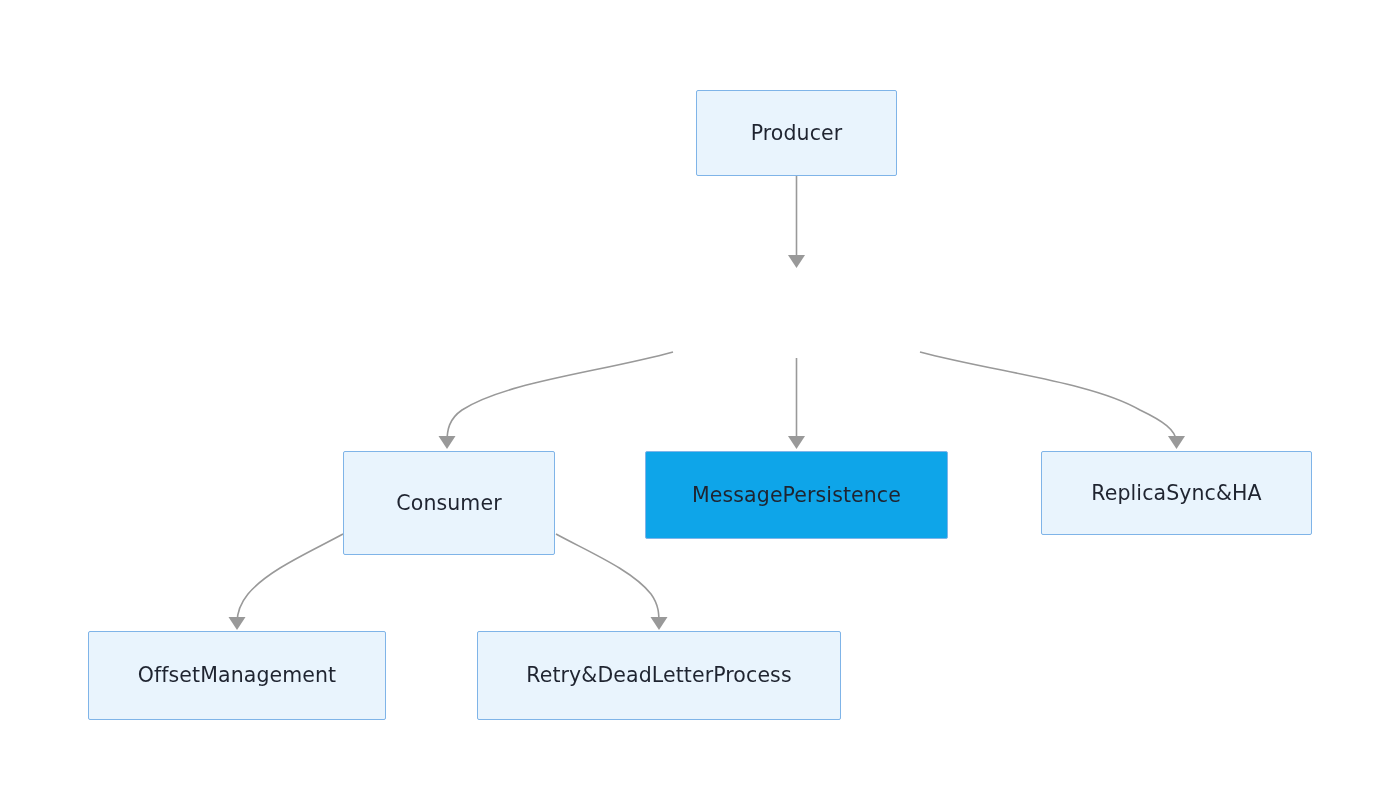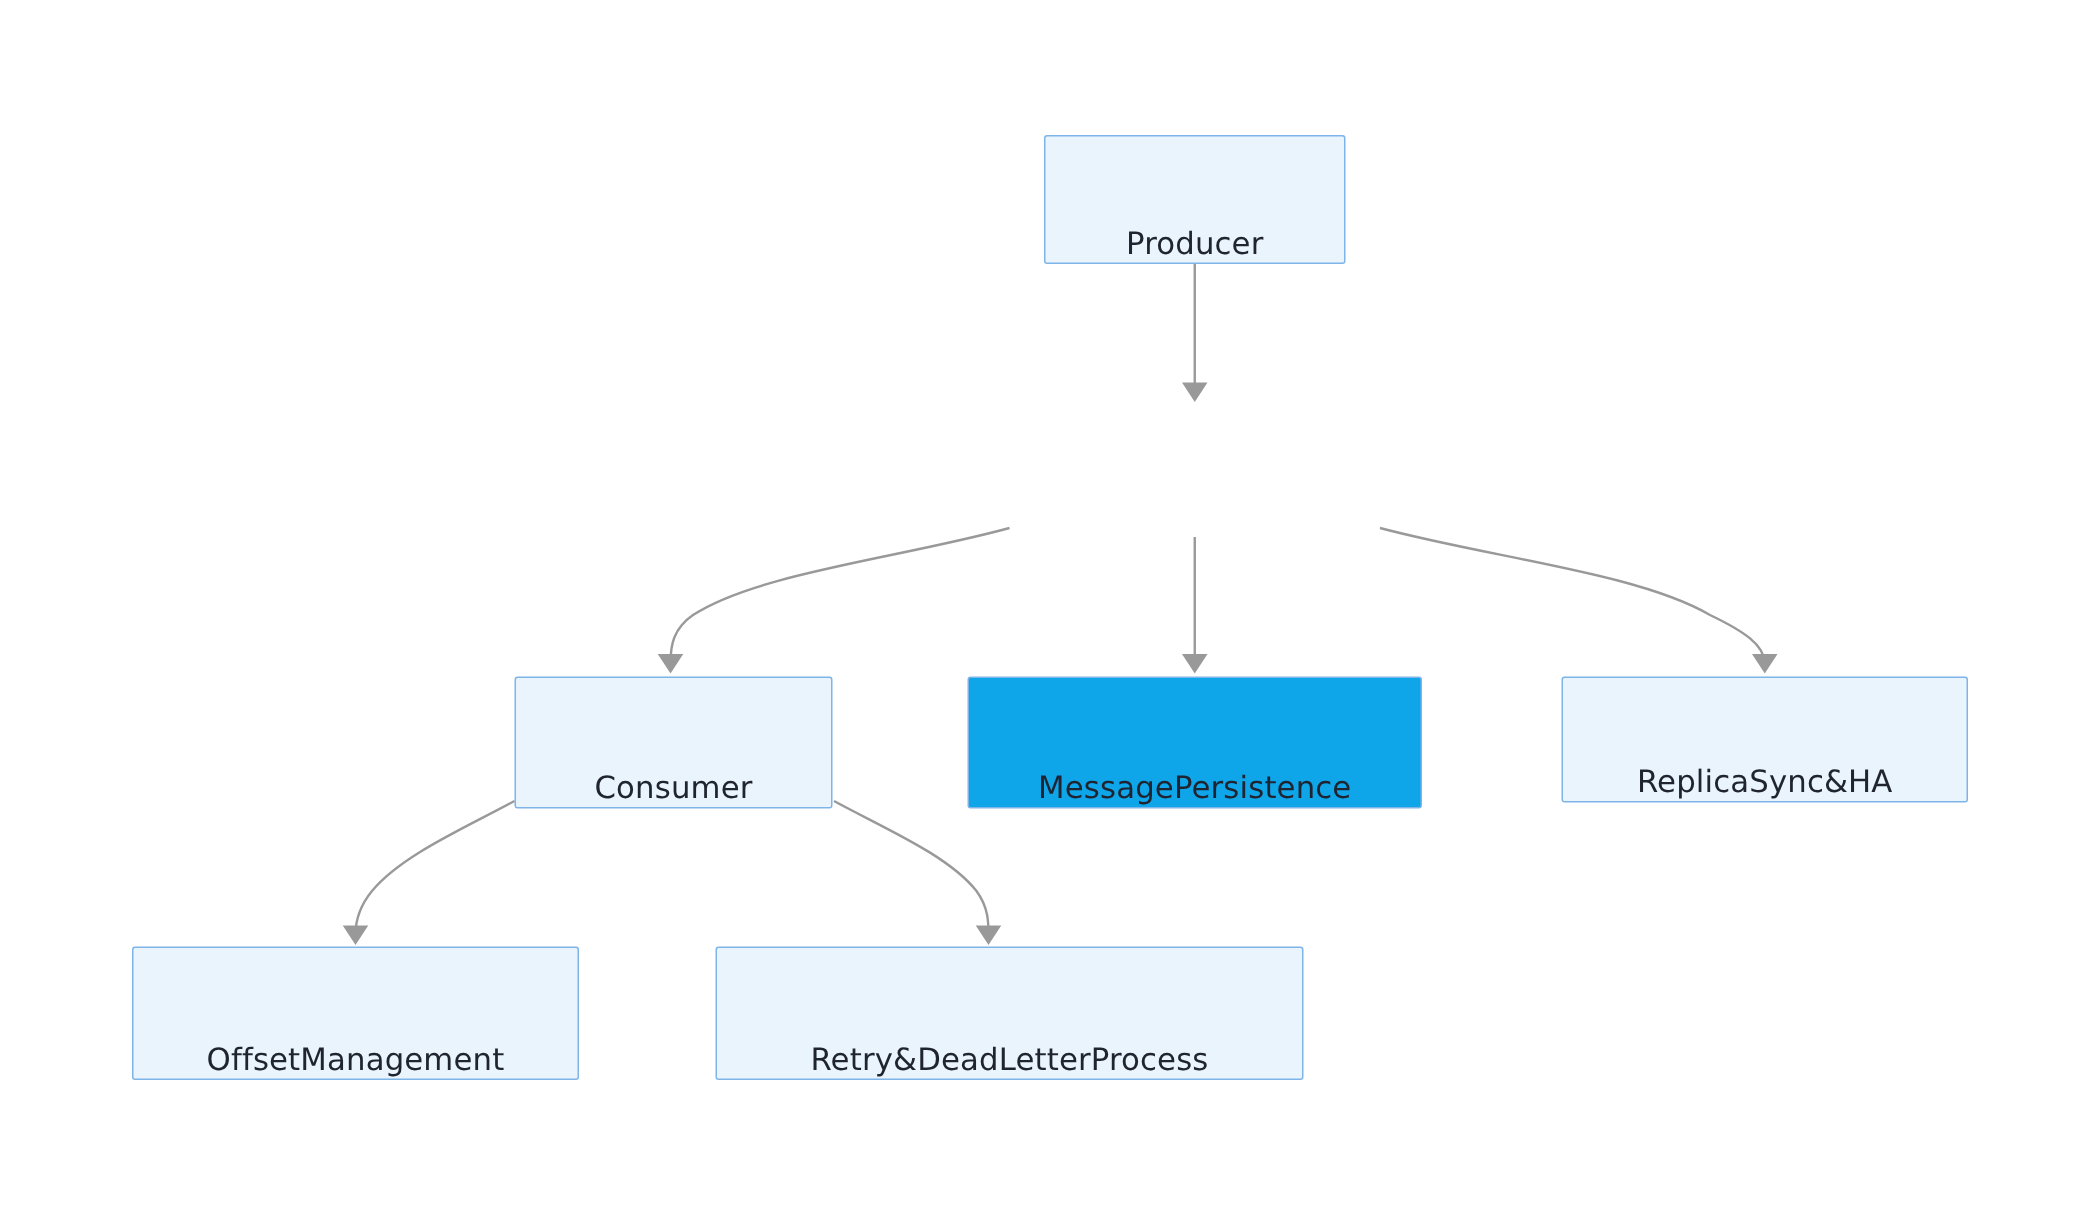--- a/index.html
+++ b/index.html
@@ -42,21 +42,21 @@
     width: 1400px;
     height: 809px;
   }
   .node {
     position: absolute;
     box-sizing: border-box;
     background: #e9f4fd;
     border: 1.4px solid #7fb4e8;
     border-radius: 2px;
     display: flex;
-    align-items: flex-end;
+    align-items: center;
     justify-content: center;
     cursor: pointer;
   }
   .node-label {
     color: #1f2430;
     font-size: 20.5px;
     font-weight: 400;
     line-height: 1.2;
     letter-spacing: 0.1px;
     text-align: center;
@@ -93,30 +93,30 @@
       <g>
         <path class="edge-path" d="M 556 534 C 589 552, 632 570, 651 594 C 659 605, 659 615, 659 623" stroke="#999999"></path>
         <polygon points="650.5,617 667.5,617 659,630" class="arrow-head" fill="#999999"></polygon>
       </g>
     </svg>
 
   <div id="node-layer">
       <div class="node" style="left: 696px; top: 90px; width: 201px; height: 86px; background: rgb(233, 244, 253); border-color: rgb(127, 180, 232);">
         <span class="node-label" style="color: rgb(31, 36, 48);">Producer</span>
       </div>
-      <div class="node" style="left: 343px; top: 451px; width: 212px; height: 88px; background: rgb(233, 244, 253); border-color: rgb(127, 180, 232);">
+      <div class="node" style="left: 343px; top: 451px; width: 212px; height: 104px; background: rgb(233, 244, 253); border-color: rgb(127, 180, 232);">
         <span class="node-label" style="color: rgb(31, 36, 48);">Consumer</span>
       </div>
       <div class="node" style="left: 645px; top: 451px; width: 303px; height: 88px; background: #0ea5e9; border-color: rgb(127, 180, 232);">
         <span class="node-label" style="color: rgb(31, 36, 48);">MessagePersistence</span>
       </div>
       <div class="node" style="left: 1041px; top: 451px; width: 271px; height: 84px; background: rgb(233, 244, 253); border-color: rgb(127, 180, 232);">
         <span class="node-label" style="color: rgb(31, 36, 48);">ReplicaSync&amp;HA</span>
       </div>
       <div class="node" style="left: 88px; top: 631px; width: 298px; height: 89px; background: rgb(233, 244, 253); border-color: rgb(127, 180, 232);">
         <span class="node-label" style="color: rgb(31, 36, 48);">OffsetManagement</span>
       </div>
-      <div class="node" style="left: 477px; top: 631px; width: 392px; height: 89px; background: rgb(233, 244, 253); border-color: rgb(127, 180, 232);">
+      <div class="node" style="left: 477px; top: 631px; width: 364px; height: 89px; background: rgb(233, 244, 253); border-color: rgb(127, 180, 232);">
         <span class="node-label" style="color: rgb(31, 36, 48);">Retry&amp;DeadLetterProcess</span>
       </div>
     </div>
 
 </div>
 
 </body></html>

